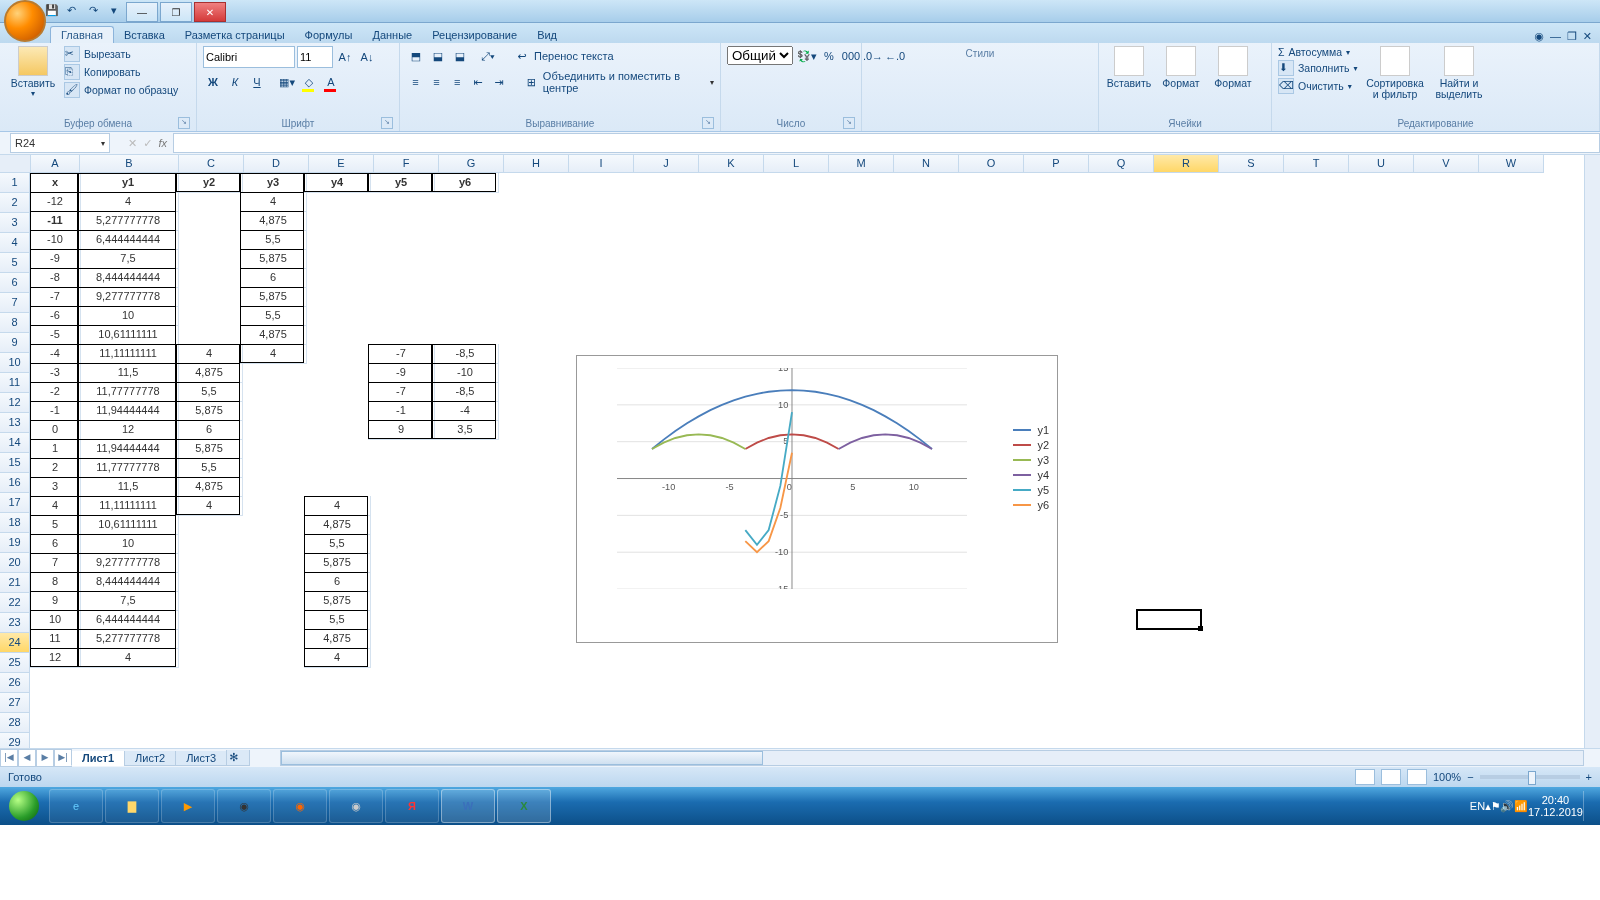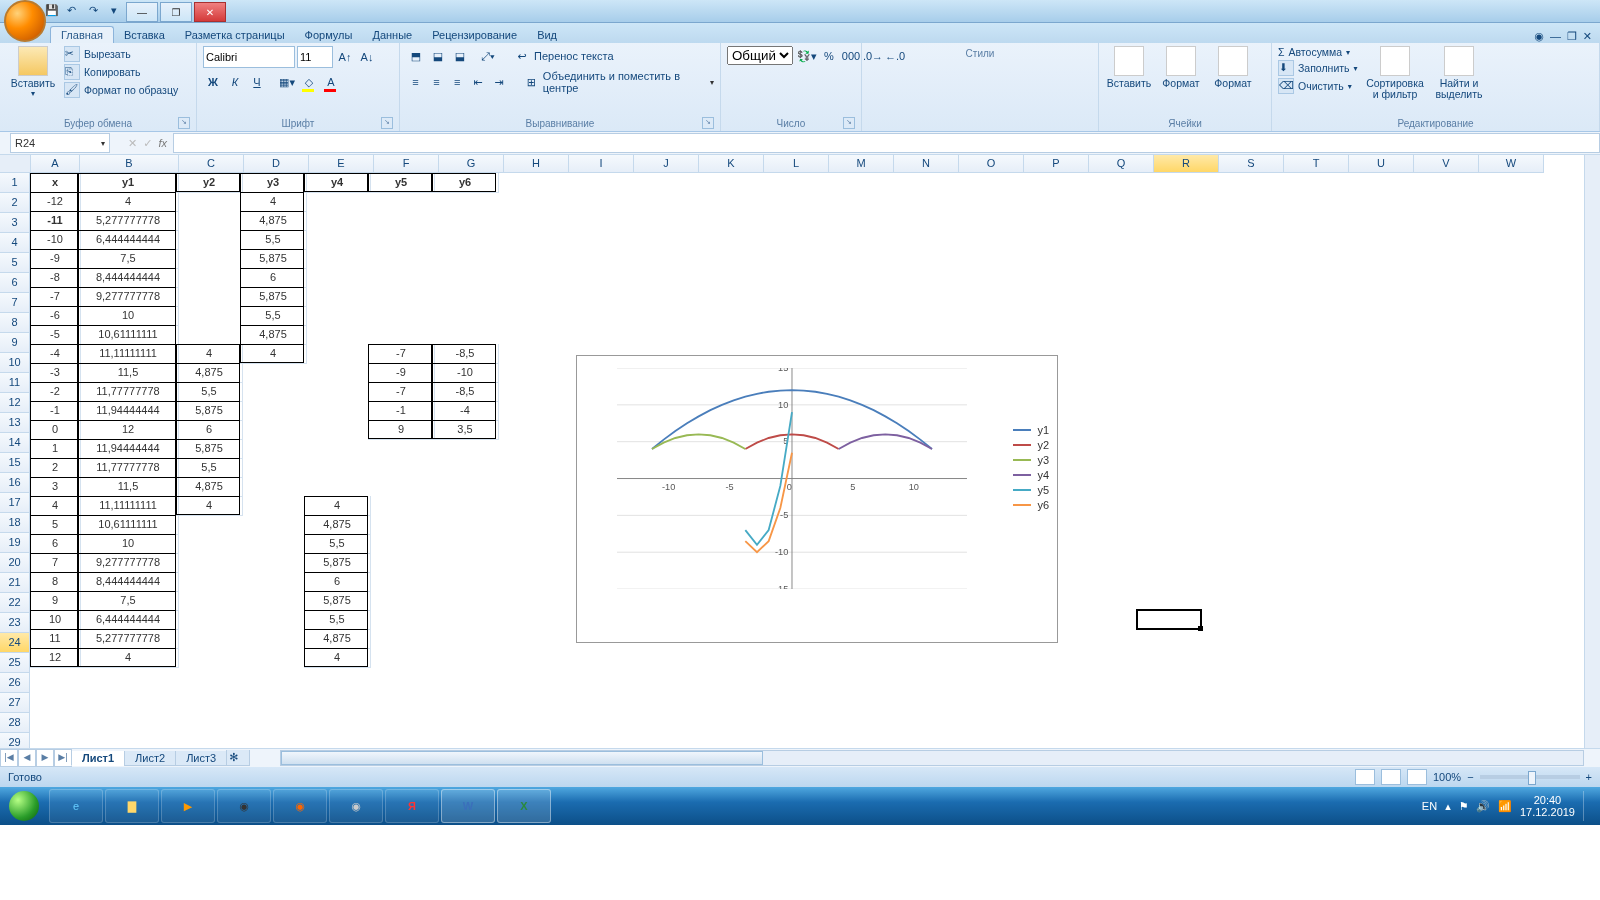--- a/index.html
+++ b/index.html
@@ -62,21 +62,21 @@
 .hscroll .thumb{position:absolute;left:0;width:480px;height:12px;background:linear-gradient(#f0f6fc,#cfe0f0);border:1px solid #9bbedd;}
 .statusbar{display:flex;align-items:center;height:20px;background:linear-gradient(#d6e7f7,#bcd7ef);padding:0 8px;color:#14487c;font-size:11px;}
 .statusbar .right{margin-left:auto;display:flex;align-items:center;gap:6px;padding-left:44px;}
 .viewbtn{width:18px;height:14px;border:1px solid #9bbedd;background:#fff;}
 .zoom-slider{width:100px;height:4px;background:#b7cde3;position:relative;}
 .zoom-slider::after{content:"";position:absolute;left:48px;top:-4px;width:6px;height:12px;background:#eef4fb;border:1px solid #7ba7ce;}
 .taskbar{display:flex;align-items:center;height:38px;background:linear-gradient(#4fa8e0,#1b6cb0 40%,#0c4f88);}
 .taskbar .start{width:48px;height:38px;display:flex;align-items:center;justify-content:center;}
 .taskbar .start .orb{width:30px;height:30px;border-radius:50%;background:radial-gradient(circle at 30% 30%,#b6ff85,#2a9d2a 60%,#0a5a0a);}
 .taskbar .tbtn{width:52px;height:32px;margin:3px 1px;border:1px solid rgba(255,255,255,0.2);border-radius:3px;display:flex;align-items:center;justify-content:center;background:rgba(255,255,255,0.06);}
-.taskbar .tray{margin-left:auto;display:flex;align-items:center;gap:8px;color:#fff;padding-right:8px;}
+.taskbar .tray{margin-left:auto;display:flex;align-items:center;gap:0;color:#fff;padding-right:8px;}
 .taskbar .clock{text-align:center;font-size:11px;line-height:12px;}
 .vscroll{position:absolute;top:0;right:0;width:15px;bottom:0;background:#e6eef8;border-left:1px solid #c5d9ec;}
 </style>
 </head>
 <body>
 
 <div class="titlebar">
   <div class="office-btn"></div>
   <div class="qat">
     <span class="smbtn">💾</span>

